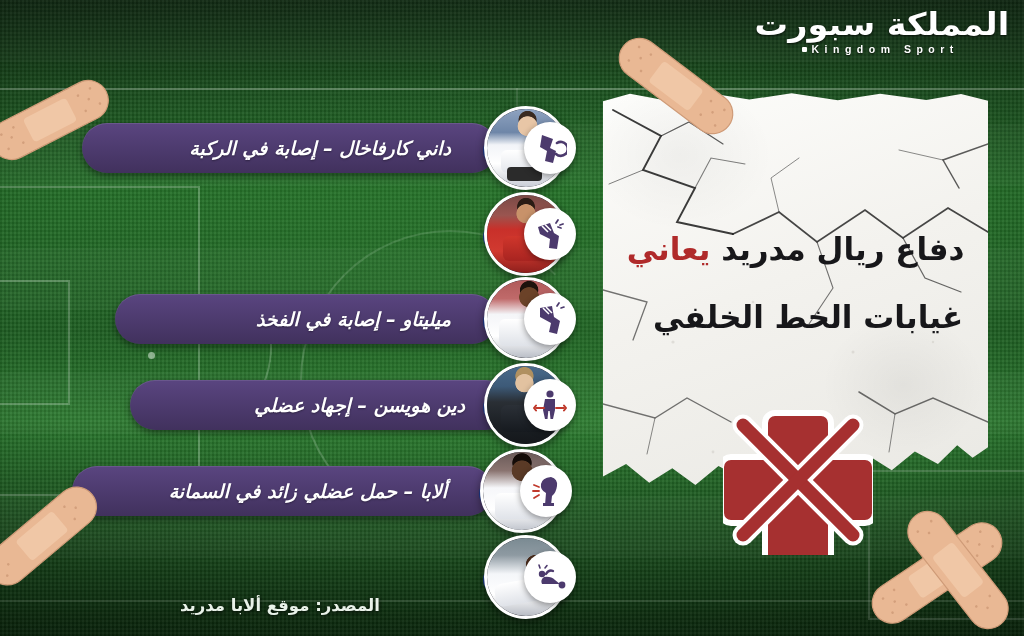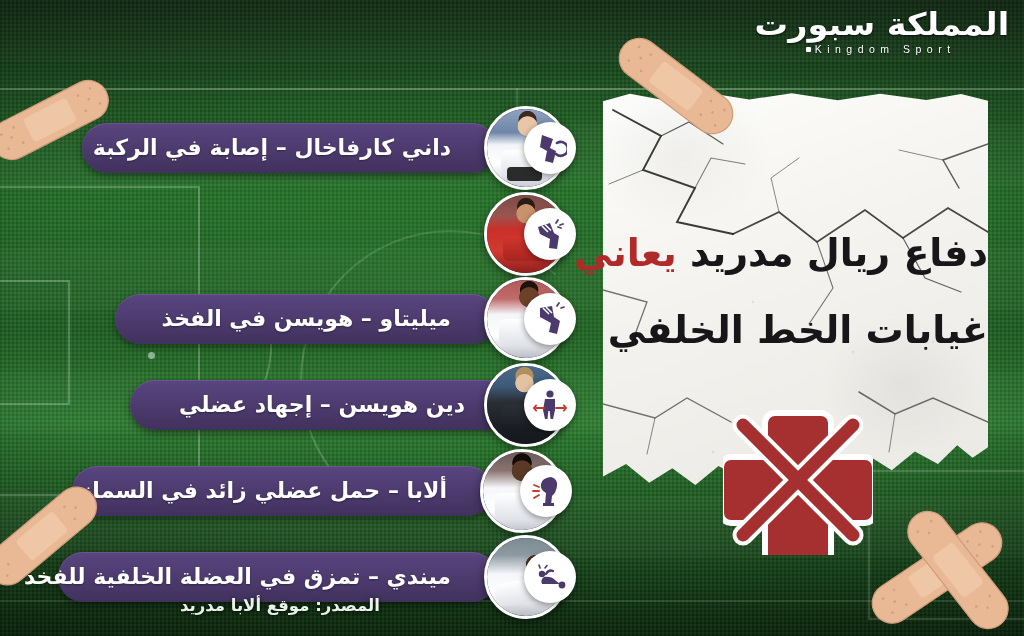--- a/index.html
+++ b/index.html
@@ -32,21 +32,21 @@
   
   .logo{position:absolute;top:8px;right:24px;text-align:center;}
   .logo-ar{
     font-size:31px;font-weight:700;color:#ffffff;letter-spacing:1px;
     line-height:1.05;
     text-shadow:0 1px 3px rgba(0,0,0,.75);
     transform:scaleX(1.08);
     font-family:"DejaVu Sans","Liberation Sans",sans-serif;
   }
   .logo-en{
-    font-size:10.5px;font-weight:400;color:#ffffff;letter-spacing:5.5px;
+    font-size:10.5px;font-weight:700;color:#ffffff;letter-spacing:5.5px;
     margin-top:2px;direction:ltr;text-shadow:0 1px 2px rgba(0,0,0,.7);
     font-family:"Liberation Sans",sans-serif;
   }
   .logo-dot{display:inline-block;width:5px;height:5px;background:#fff;border-radius:1px;
     vertical-align:middle;margin-left:-3px;margin-right:4px;}
 
   
   .panel-wrap{position:absolute;left:603px;top:92px;width:385px;height:418px;}
   .panel{
     position:absolute;inset:0;
@@ -60,43 +60,44 @@
       43% 88.5%, 37% 93%, 30% 89.5%, 24% 94%, 18% 90%, 12% 93.5%, 6% 89%, 0% 92%);
     clip-path:polygon(
       0% 2.2%, 7% 0.4%, 16% 2.0%, 27% 0.2%, 38% 1.8%, 49% 0.3%, 61% 2.0%, 72% 0.4%, 84% 1.9%, 93% 0.5%, 100% 2.1%,
       100% 85%, 96% 87.5%, 92% 84.5%, 87% 89%, 81% 86%, 75% 90.5%, 69% 87%, 63% 91.5%, 56% 88%, 50% 92.5%,
       43% 88.5%, 37% 93%, 30% 89.5%, 24% 94%, 18% 90%, 12% 93.5%, 6% 89%, 0% 92%);
   }
   .cracks{position:absolute;inset:0;pointer-events:none;}
 
   .headline{position:absolute;left:0;right:0;top:138px;text-align:center;z-index:4;}
   .hl-line{
-    font-size:38px;font-weight:700;color:#17171a;letter-spacing:-0.5px;
+    font-size:31px;font-weight:700;color:#17171a;letter-spacing:-0.5px;
     line-height:1.25;white-space:nowrap;
   }
   .hl-line.l2{margin-top:29px;padding-left:25px;}
   .hl-accent{color:#b02a2a;}
 
   
   .medcross{position:absolute;left:723px;top:405px;width:150px;height:150px;z-index:5;}
 
   
   .rows{position:absolute;left:0;top:0;width:560px;height:636px;}
   .row{position:absolute;height:62px;display:flex;align-items:center;}
   .pill{
     position:absolute;right:63px;height:50px;border-radius:25px;
     background:linear-gradient(180deg,#5a4580 0%,#4c3a6d 55%,#41315d 100%);
     box-shadow:0 3px 7px rgba(0,0,0,.42), inset 0 1px 0 rgba(255,255,255,.10);
     display:flex;align-items:center;justify-content:flex-start;
     padding-right:46px;padding-left:22px;
   }
   .pill-text{
-    font-size:22px;font-weight:700;color:#ffffff;white-space:nowrap;
+    font-size:19px;font-weight:700;color:#ffffff;white-space:nowrap;
     line-height:1;letter-spacing:0;
     text-shadow:0 1px 2px rgba(0,0,0,.35);
+    font-style:italic;
   }
   .crest{
     position:absolute;right:46px;width:34px;height:42px;z-index:3;
   }
   .avatar{
     position:absolute;right:-8px;width:84px;height:84px;border-radius:50%;
     border:3px solid #ffffff;overflow:hidden;z-index:4;
     box-shadow:0 3px 8px rgba(0,0,0,.45);
     background:#2b2b33;
   }
@@ -270,21 +271,21 @@
             <line x1="23" y1="6" x2="25" y2="3"></line>
               <line x1="27" y1="8" x2="30" y2="7"></line>
               <line x1="25" y1="10" x2="28" y2="11"></line>
           </g>
         </svg>
       </div>
     </div>
 
     <div class="row" style="top:288px;right:0;left:0;">
       <div class="pill" style="right:63px;left:115px;">
-        <span class="pill-text">ميليتاو – هويسن في الفخذ</span>
+        <span class="pill-text">ميليتاو – إصابة في الفخذ</span>
       </div>
       <svg class="crest" style="top:10px;" viewBox="0 0 34 42">
         <circle cx="17" cy="24" r="13" fill="#ffffff" stroke="#1a3a8f" stroke-width="2"></circle>
         <circle cx="17" cy="24" r="10" fill="#ffffff" stroke="#d4a017" stroke-width="1"></circle>
         <path d="M11,18 L23,30 M23,18 L11,30" stroke="#1a3a8f" stroke-width="2.5"></path>
         <path d="M10,22 q7,-4 14,0 q-7,6 -14,0 z" fill="#1a3a8f" opacity=".9"></path>
         <path d="M17,1 l3,4 l4,-3 l1,5 l4,-2 l-1,6 l-14,0 l-1,-6 l4,2 l1,-5 l4,3 z" fill="#e8b82a" transform="translate(-3,1)"></path>
         <ellipse cx="17" cy="10" rx="9" ry="2.2" fill="#c8962a"></ellipse>
       </svg>
       <div class="avatar" style="top:-11px;">
@@ -368,23 +369,20 @@
           <g stroke="#c0392b" stroke-width="1.8" stroke-linecap="round">
             <line x1="10" y1="13" x2="5" y2="11"></line>
               <line x1="10" y1="17" x2="4" y2="17"></line>
               <line x1="10" y1="21" x2="5" y2="24"></line>
           </g>
         </svg>
       </div>
     </div>
 
     <div class="row" style="top:546px;right:0;left:0;">
-      <div class="pill" style="right:63px;left:58px;">
-        <span class="pill-text">ميندي – تمزق في العضلة الخلفية للفخذ</span>
-      </div>
       <svg class="crest" style="top:10px;" viewBox="0 0 34 42">
         <circle cx="17" cy="24" r="13" fill="#ffffff" stroke="#1a3a8f" stroke-width="2"></circle>
         <circle cx="17" cy="24" r="10" fill="#ffffff" stroke="#d4a017" stroke-width="1"></circle>
         <path d="M11,18 L23,30 M23,18 L11,30" stroke="#1a3a8f" stroke-width="2.5"></path>
         <path d="M10,22 q7,-4 14,0 q-7,6 -14,0 z" fill="#1a3a8f" opacity=".9"></path>
         <path d="M17,1 l3,4 l4,-3 l1,5 l4,-2 l-1,6 l-14,0 l-1,-6 l4,2 l1,-5 l4,3 z" fill="#e8b82a" transform="translate(-3,1)"></path>
         <ellipse cx="17" cy="10" rx="9" ry="2.2" fill="#c8962a"></ellipse>
       </svg>
       <div class="avatar" style="top:-11px;">
         <div class="ph" style="background:

